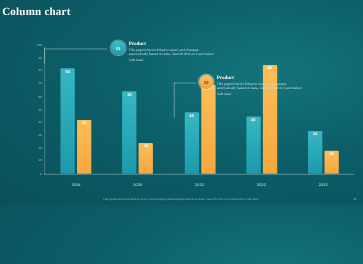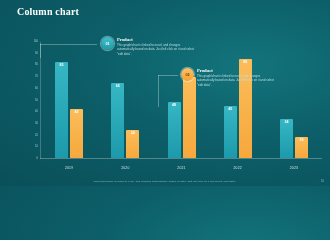--- a/index.html
+++ b/index.html
@@ -4,21 +4,21 @@
 <style>
   * { margin:0; padding:0; box-sizing:border-box; }
   html,body { width:330px; height:186px; }
   body {
     font-family:"Liberation Sans", sans-serif;
     background:radial-gradient(ellipse at 75% 35%, #13747c 0%, #0c5e68 45%, #0a4f59 100%);
     color:#ffffff; overflow:hidden; position:relative;
   }
   
   #title {
-    position:absolute; left:17px; top:6px;
+    position:absolute; left:2px; top:6px;
     font-family:"Liberation Serif", serif;
     font-size:10px; font-weight:700; letter-spacing:.2px;
     color:#ffffff;
   }
   
   #plot {
     position:absolute; left:22px; top:42px; right:8px; bottom:27px;
   }
   #yaxis {
     position:absolute; left:0; top:0; bottom:0; width:18px;

